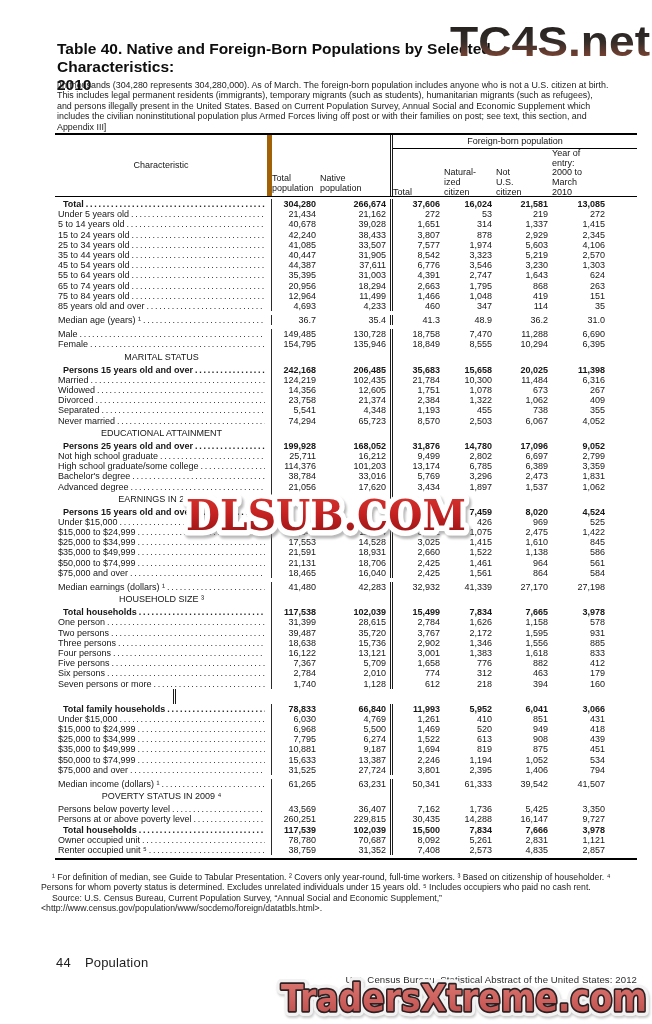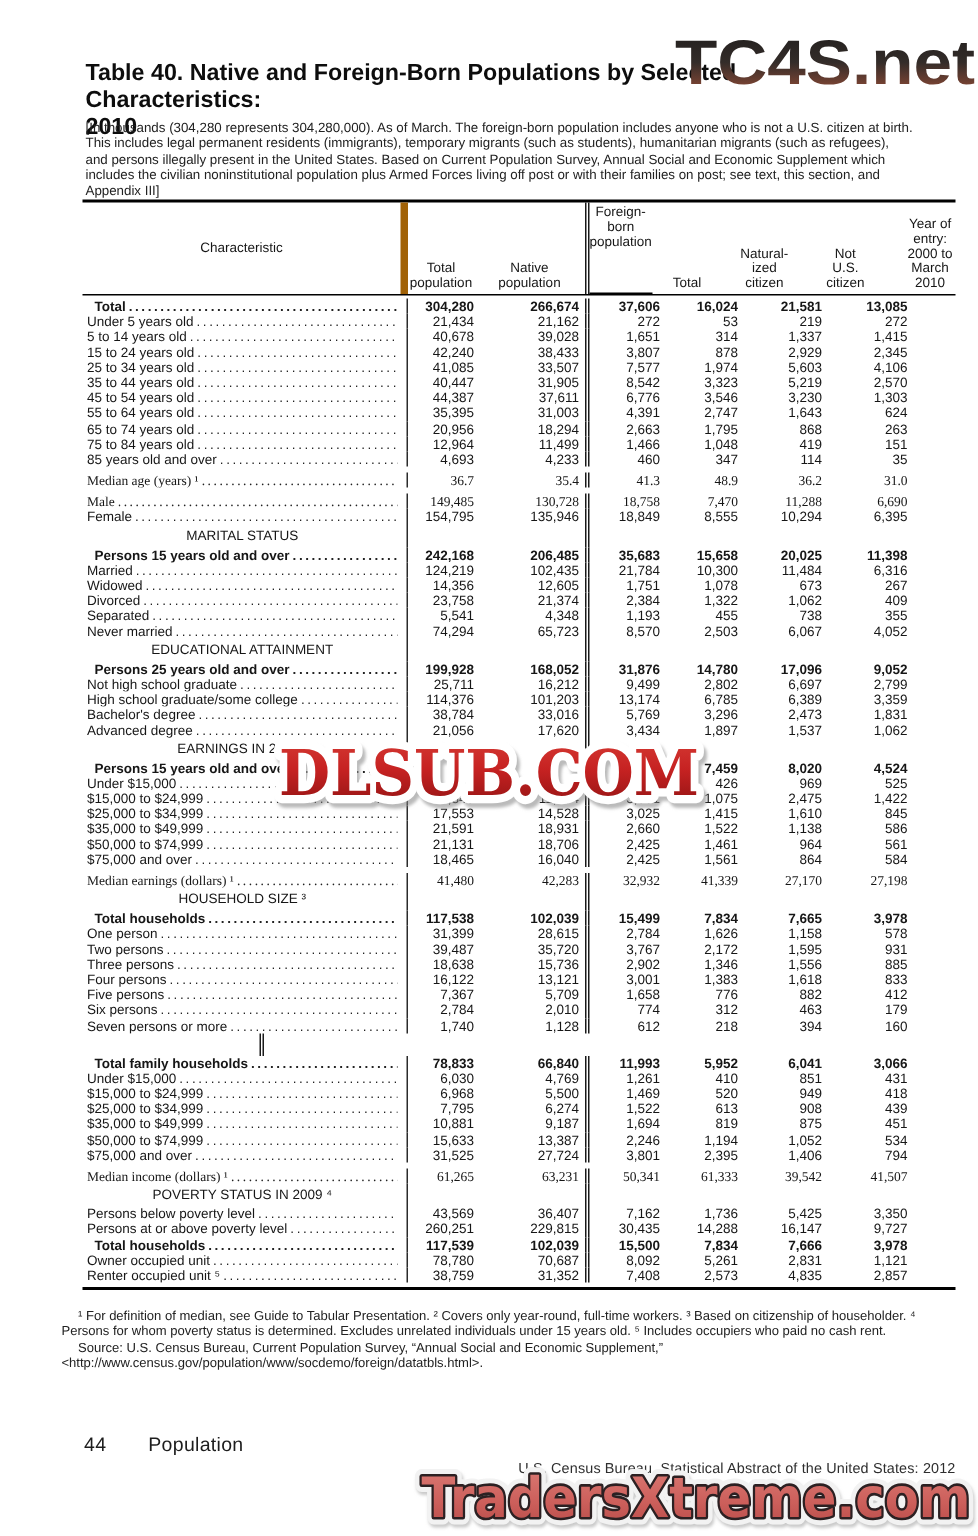--- a/index.html
+++ b/index.html
@@ -17,49 +17,49 @@
     position:absolute;left:57px;top:80px;width:552px;
     font-size:8.9px;line-height:10.4px;color:#222;
   }
   
   .tblwrap{position:absolute;left:55px;top:133px;width:582px;}
   .tbl{border-top:2px solid #000;border-bottom:2px solid #000;}
   .thead{display:flex;height:61px;border-bottom:1.5px solid #000;font-size:9px;line-height:9.8px;}
   .h-char{width:217px;box-sizing:border-box;border-right:5px solid #a16207;
     display:flex;align-items:center;justify-content:center;}
   .h-mid{width:118px;display:flex;align-items:flex-end;}
-  .h-right{width:247px;box-sizing:border-box;border-left:3px double #1a1a1a;display:flex;flex-direction:row;}
+  .h-right{width:247px;box-sizing:border-box;border-left:3px double #1a1a1a;display:flex;flex-direction:column;}
   .fbp{text-align:center;padding:2px 0 1px;border-bottom:1px solid #000;}
   .fb-cols{flex:1;display:flex;align-items:flex-end;}
-  .hc{box-sizing:border-box;text-align:center;white-space:pre-line;padding:0 4px 2px 0;}
+  .hc{box-sizing:border-box;text-align:left;white-space:pre-line;padding:0 4px 2px 0;}
   .hc.w0{width:48px}.hc.w1{width:70px}.hc.w2{width:51px}.hc.w3{width:52px}.hc.w4{width:56px}
   .hc.w5{width:85px;padding-right:32px}
   .tbody{font-size:9px;padding:2px 0 3px;}
   .row,.srow{display:flex;height:10.2px;line-height:10.2px;}
-  .row.spaced{margin-top:4px;font-family:Liberation Serif, serif;}
+  .row.spaced{margin-top:4px;}
   .row.bold{font-weight:bold;}
   .srow{height:15px;line-height:15px;}
   .c-char{width:217px;box-sizing:border-box;border-right:1px solid #2b2b2b;
     display:flex;padding-left:3px;padding-right:6px;overflow:hidden;}
   .row.bold .c-char{padding-left:8px;}
   .c-char .lbl{white-space:nowrap;}
   .c-char .dots{flex:1;overflow:hidden;white-space:nowrap;letter-spacing:1.7px;margin-left:2px;color:#222;}
   .srow .c-char{justify-content:center;align-items:center;}
   .c-mid{width:118px;display:flex;}
   .c-right{width:247px;box-sizing:border-box;border-left:3px double #1a1a1a;display:flex;}
   .cell{box-sizing:border-box;text-align:right;padding-right:4px;overflow:hidden;}
   .cell.c0{width:48px}.cell.c1{width:70px}.cell.c2{width:51px}.cell.c3{width:52px}
   .cell.c4{width:56px}.cell.c5{width:85px;padding-right:32px}
   
   .footnotes{position:absolute;left:41px;top:872px;width:596px;
     font-size:8.7px;line-height:10.3px;color:#222;}
   .footnotes p{margin:0;text-indent:11px;overflow-wrap:anywhere;}
   
   .footer-left{position:absolute;left:56px;top:955px;font-size:13px;color:#1d1d1d;letter-spacing:.2px;}
-  .footer-left .pgnum{margin-right:28px;}
+  .footer-left .pgnum{margin-right:14px;}
   .footer-right{position:absolute;right:15px;top:974px;width:420px;text-align:right;
     font-size:9.6px;color:#2e2e2e;letter-spacing:.1px;}
   
   .wm{position:absolute;pointer-events:none;}
   .wm-top{left:448px;top:15px;}
   .wm-mid{left:178px;top:486px;filter:drop-shadow(2px 3px 1px rgba(130,130,130,.55));}
   .wm-bottom{left:276px;top:974px;filter:drop-shadow(1px 2px 1px rgba(150,150,150,.5));}
 </style>
 </head>
 <body>

